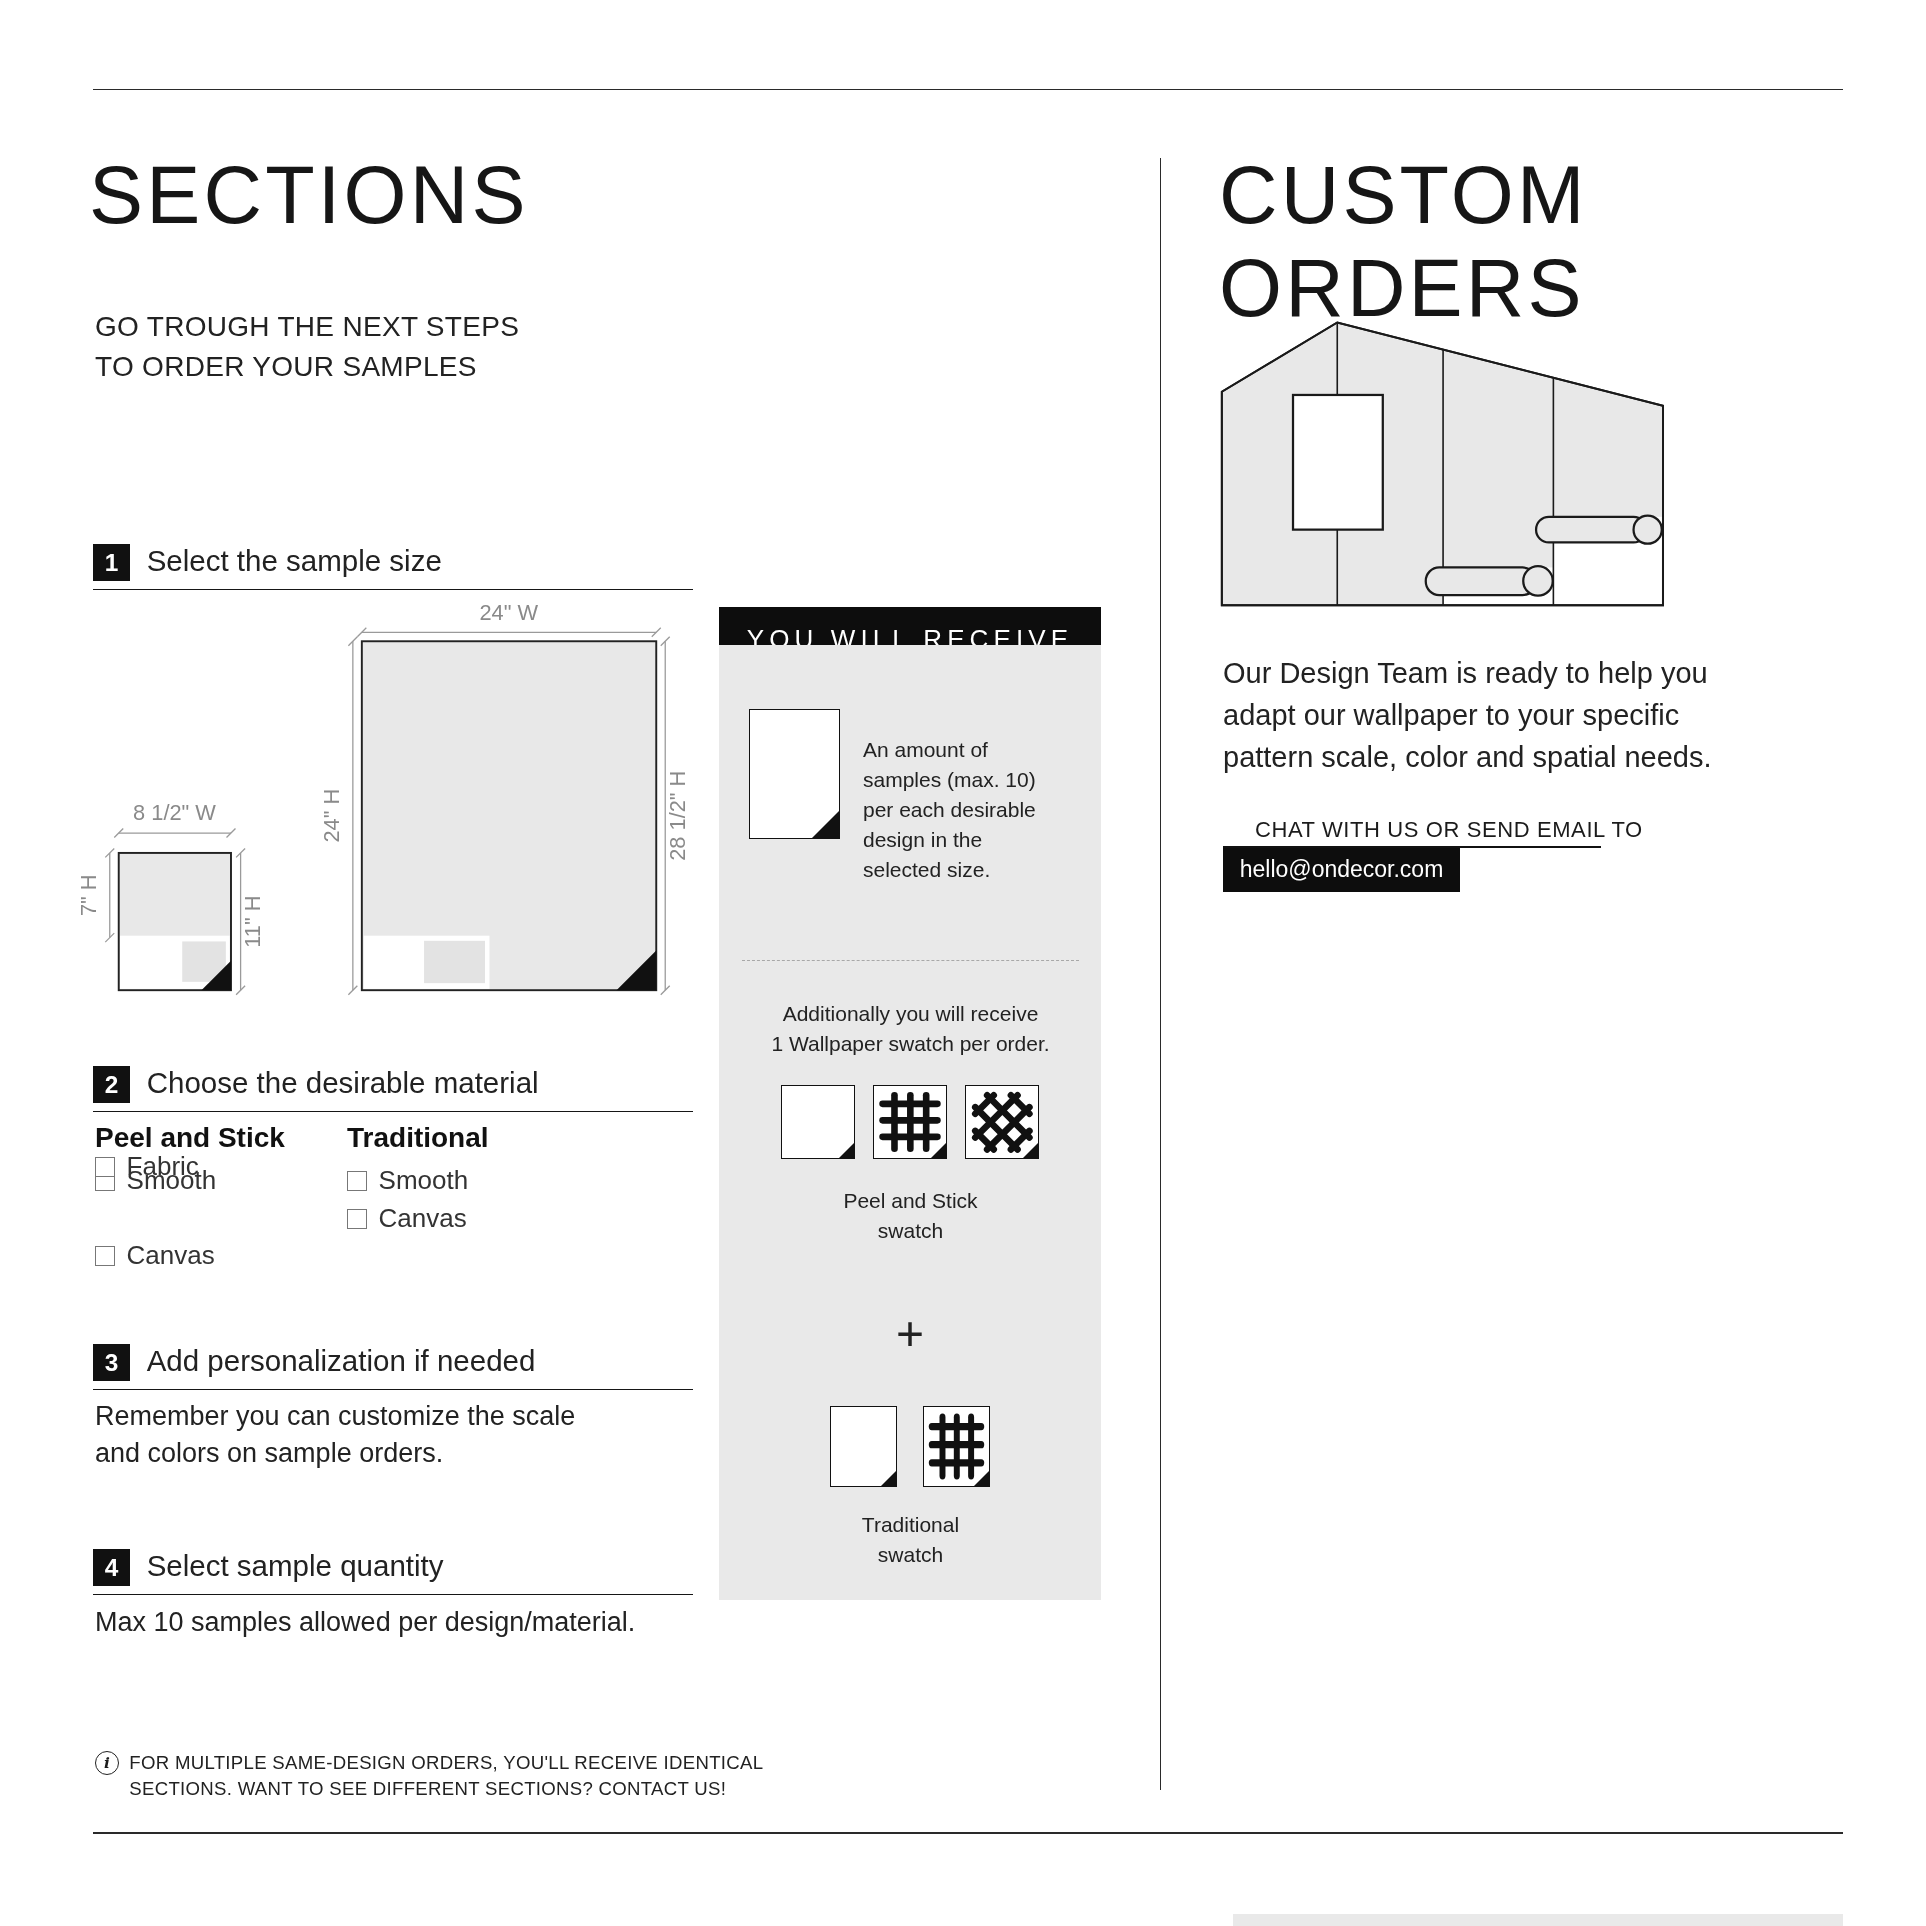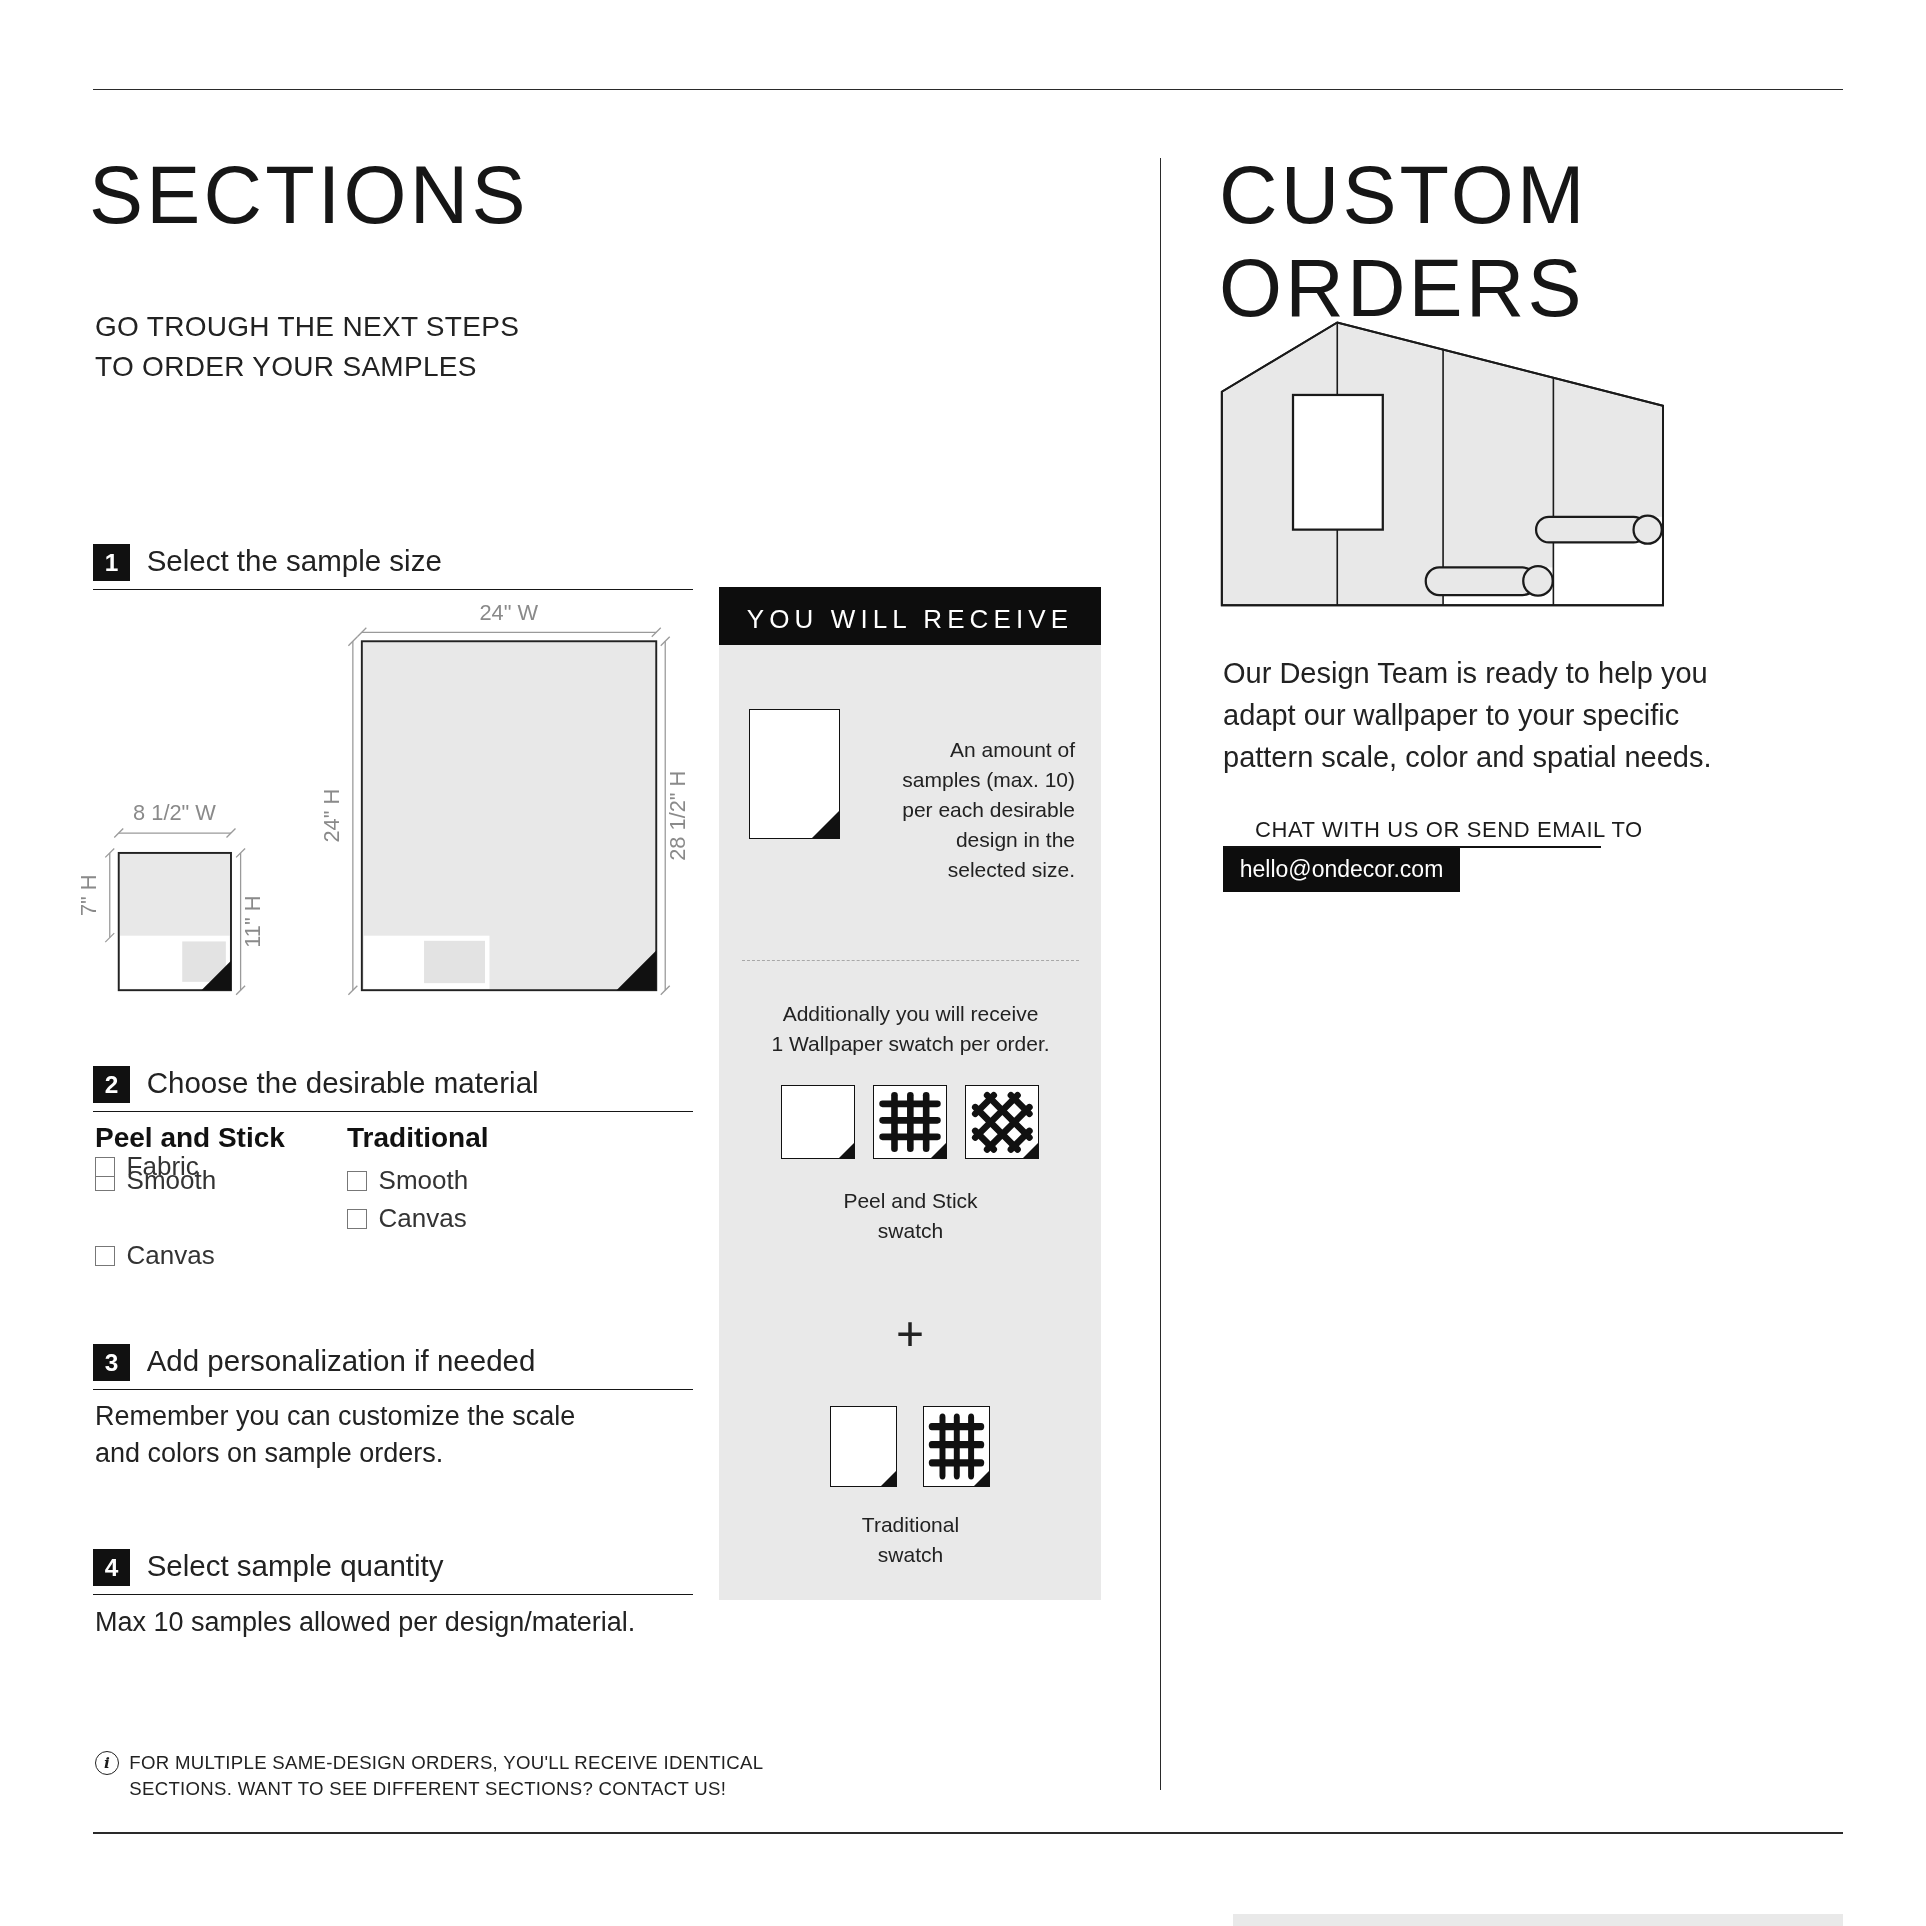--- a/index.html
+++ b/index.html
@@ -32,21 +32,21 @@
   .includes-item::before{content:"- ";}
 
   
   .receive-header{width:382px;height:64px;background:#0d0d0d;color:#fff;display:flex;align-items:center;justify-content:center;font-size:26px;font-weight:300;letter-spacing:5.1px;}
   .receive-body{width:382px;height:955px;background:#e9e9e9;position:relative;}
   .page-icon{position:absolute;background:#fff;border:1.9px solid #111;}
   .fold::after{content:"";position:absolute;right:-0.6px;bottom:-0.6px;width:0;height:0;border-left:29.5px solid transparent;border-bottom:29.5px solid #111;}
   .swatch{position:relative;background:#fff;border:1.9px solid #111;box-sizing:border-box;}
   .swatch.fold-sm::after{content:"";position:absolute;right:-0.6px;bottom:-0.6px;width:0;height:0;border-left:17.3px solid transparent;border-bottom:17.3px solid #111;}
   .swatch svg{position:absolute;inset:0;width:100%;height:100%;}
-  .mid-text{font-size:21px;line-height:30px;font-weight:300;color:#222;text-align:right;}
+  .mid-text{font-size:21px;line-height:30px;font-weight:300;color:#222;}
   .center{text-align:center;}
   .dashed{border-top:1.3px dashed #a8a8a8;}
   .plus{font-size:48px;font-weight:200;color:#222;}
 
   
   .custom-intro{font-size:29px;line-height:42px;font-weight:300;color:#222;}
   .contact-label{font-size:22px;font-weight:400;letter-spacing:0.6px;color:#1b1b1b;}
   .email-chip{background:#0d0d0d;color:#fff;font-size:23px;font-weight:300;padding:7.7px 16.7px 9.6px;display:inline-block;}
   .features-box{width:610px;height:820px;background:#e9e9e9;position:relative;}
 </style>
@@ -151,21 +151,21 @@
     <div class="step-title">Select sample quantity</div>
   </div>
   <div class="abs step-body pre" style="left:95px;top:1604px;">Max 10 samples allowed per design/material.</div>
 
   <div class="abs footnote" style="left:95px;top:1750px;width:777px;">
     <span class="info-i">i</span>
     <span class="footnote-text pre">FOR MULTIPLE SAME-DESIGN ORDERS, YOU'LL RECEIVE IDENTICAL
 SECTIONS. WANT TO SEE DIFFERENT SECTIONS? CONTACT US!</span>
   </div>
 
-  <div class="abs receive-header" style="left:719px;top:587px;">YOU WILL RECEIVE</div>
+  <div class="abs receive-header" style="left:719px;top:607px;">YOU WILL RECEIVE</div>
   <div class="abs receive-body" style="left:719px;top:645px;">
     <div class="page-icon fold" style="left:30px;top:64px;width:89px;height:128px;"></div>
     <div class="abs mid-text pre" style="left:144px;top:90px;width:212px;">An amount of
 samples (max. 10)
 per each desirable
 design in the
 selected size.</div>
     <div class="abs dashed" style="left:22.5px;right:22.5px;top:315px;"></div>
     <div class="abs mid-text pre center" style="left:26px;top:354px;width:331px;">Additionally you will receive
 1 Wallpaper swatch per order.</div>

